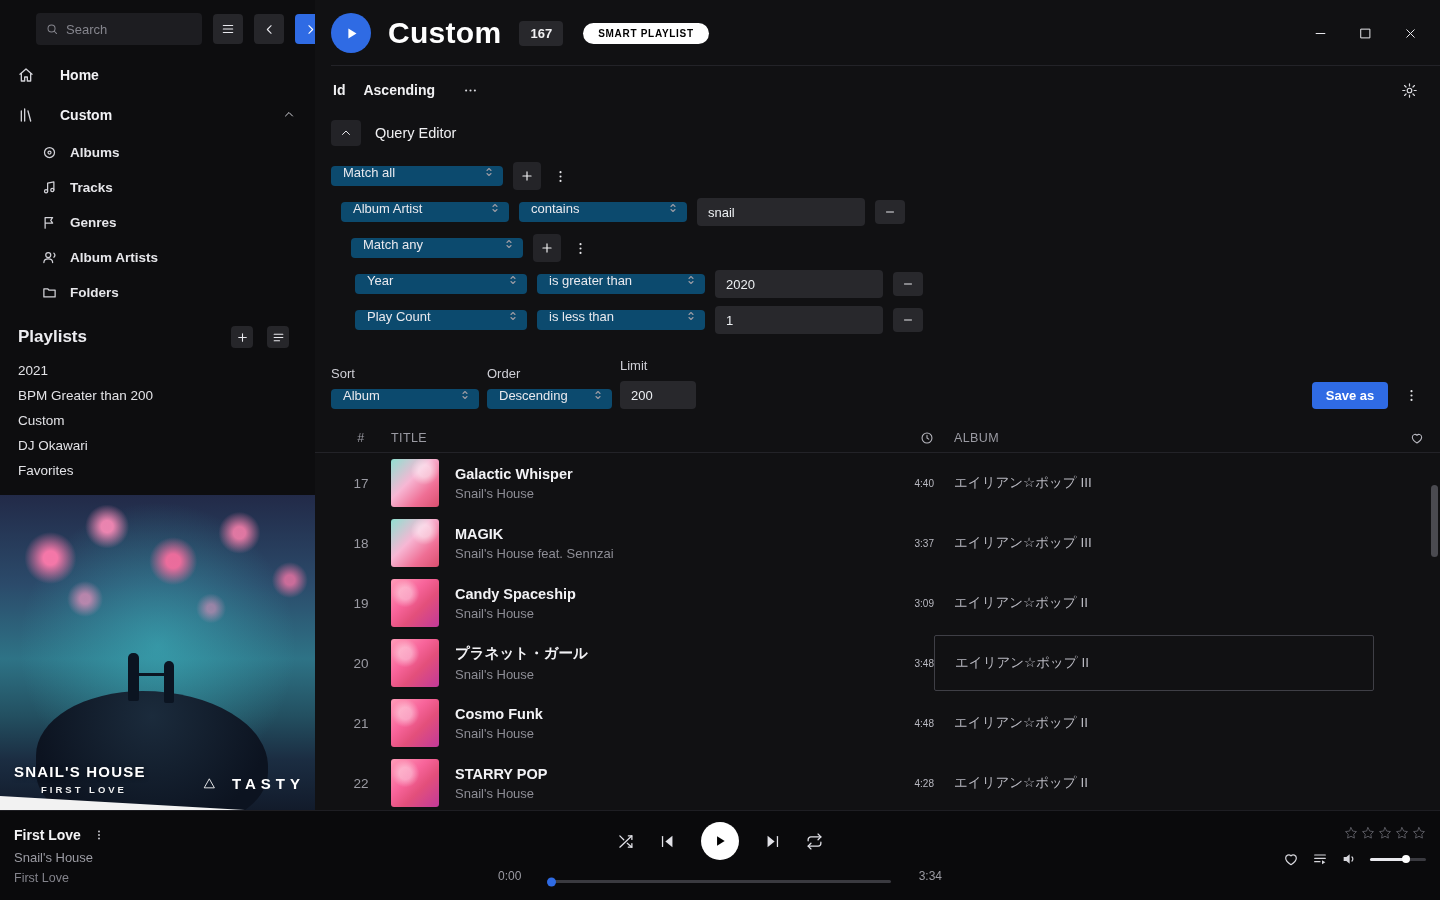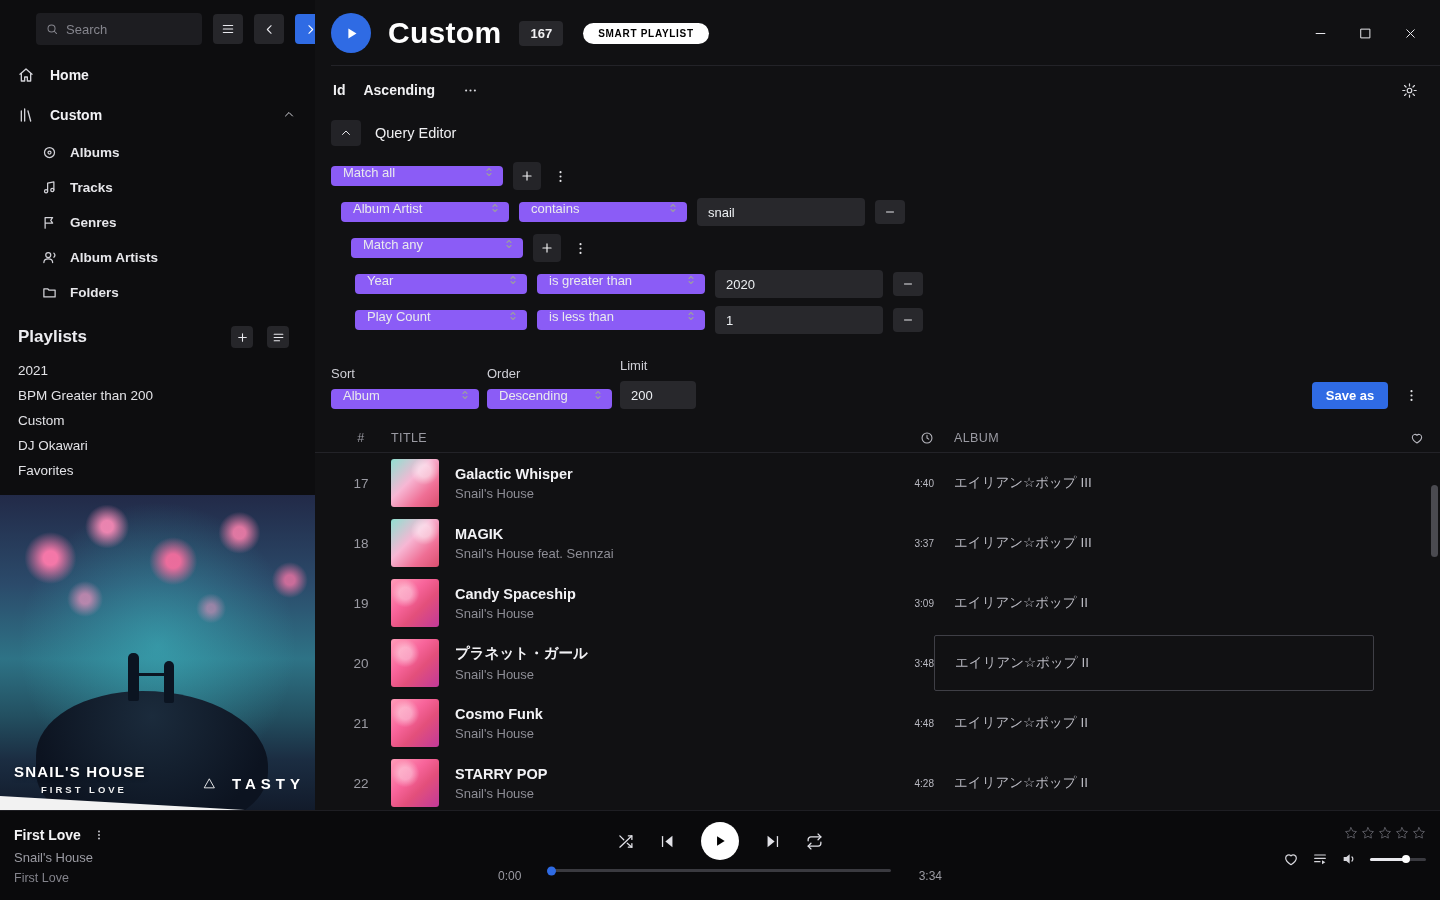--- a/index.html
+++ b/index.html
@@ -12,21 +12,21 @@
   
   .sidebar { width:315px; background:#0d0d0f; position:relative; flex:none; }
   .sb-top { display:flex; align-items:center; gap:11px; padding:13px 16px 10px 12px; }
   .search { width:166px; height:32px; background:#1d1d21; border-radius:4px; display:flex;
     align-items:center; gap:8px; padding:0 10px; color:#85858d; flex:none;margin-left:24px; }
   .search input { background:transparent; border:none; outline:none; color:#e8e8e8; width:100%; font-size:13px; font-family:inherit; }
   .search input::placeholder { color:#85858d; }
   .sq-btn { width:30px; height:30px; border-radius:4px; background:#26262a; display:flex;
     align-items:center; justify-content:center; color:#e9e9ee; cursor:pointer; flex:none; }
   .sq-btn.accent { background:#2f6be4; color:#fff; }
-  .nav-item { display:flex; align-items:center; gap:16px; height:40px; padding:0 20px 0 18px;
+  .nav-item { display:flex; align-items:center; gap:26px; height:40px; padding:0 20px 0 18px;
     font-size:14px; font-weight:700; color:#f2f2f5; cursor:pointer; }
   .nav-item .chev { margin-left:auto; color:#cfcfd6; }
   .sub-item { display:flex; align-items:center; gap:13px; height:35px; padding:0 18px 0 42px;
     font-size:13.5px; font-weight:600; color:#e6e6ea; cursor:pointer; }
   .sub-item .ico, .nav-item .ico { color:#d2d2d8; }
   .pl-header { display:flex; align-items:center; padding:16px 26px 10px 18px; }
   .pl-title { font-size:17px; font-weight:700; }
   .pl-btns { margin-left:auto; display:flex; gap:14px; }
   .pl-btn { width:22px; height:22px; border-radius:4px; background:#26262a; display:flex;
     align-items:center; justify-content:center; color:#e9e9ee; cursor:pointer; }
@@ -87,21 +87,21 @@
 
   .qe-header { margin:2px 16px 0; display:flex; align-items:center; gap:14px; height:34px; flex:none; }
   .collapse-btn { width:30px; height:26px; border-radius:4px; background:#232327; display:flex;
     align-items:center; justify-content:center; color:#e6e6ea; cursor:pointer; }
   .collapse-btn .ico { width:12px; height:12px; }
   .qe-title { font-size:14.5px; font-weight:400; color:#f0f0f2; }
 
   .qe-body { padding:4px 16px 0; flex:none; }
   .qrow { display:flex; align-items:center; gap:10px; margin-top:8px; height:28px; }
   .ml10 { margin-left:10px; } .ml20 { margin-left:20px; } .ml24 { margin-left:24px; }
-  .sel { height:20px; background:#8b5cf6; border-radius:4px; display:flex; align-items:center;
+  .sel { height:20px; background:#0c4a6e; border-radius:4px; display:flex; align-items:center;
     justify-content:space-between; padding:0 8px 8px 12px; color:#e9e9ee; font-size:13px; cursor:pointer; flex:none; }
   .sel .ico { width:12px; height:12px; color:#9b9ba3; stroke-width:2.2; }
   .w172 { width:172px; } .w168 { width:168px; } .w148 { width:148px; } .w125 { width:125px; }
   .inp { height:28px; width:168px; background:#28282c; border:none; border-radius:4px; color:#eceff2;
     padding:0 11px; font-size:13px; outline:none; font-family:inherit; flex:none; }
   .inp.w76 { width:76px; }
   .plus-btn { width:28px; height:28px; border-radius:4px; background:#242428; display:flex;
     align-items:center; justify-content:center; color:#f0f0f2; cursor:pointer; flex:none; }
   .plus-btn .ico { width:14px; height:14px; }
   .dots-v { width:18px; display:flex; align-items:center; justify-content:center; color:#e6e6ea; cursor:pointer; }
@@ -151,21 +151,21 @@
   .p-title-row .dots-v { width:12px; color:#d6d6dc; }
   .p-artist { margin-top:7px; color:#9b9ba3; font-size:13px; }
   .p-album { margin-top:6px; color:#84848c; font-size:12.5px; }
   .p-center { position:absolute; left:50%; transform:translateX(-50%); top:11px; width:444px;
     display:flex; flex-direction:column; align-items:center; gap:9px; }
   .p-controls { display:flex; align-items:center; gap:25px; color:#e2e2e8; }
   .p-controls .ico { width:17px; height:17px; stroke-width:1.8; cursor:pointer; }
   .play-btn { width:38px; height:38px; border-radius:50%; background:#fff; color:#000; display:flex;
     align-items:center; justify-content:center; cursor:pointer; }
   .play-btn .ico { width:14px; height:14px; }
-  .p-progress { display:flex; align-items:flex-start; gap:23px; width:100%; }
+  .p-progress { display:flex; align-items:flex-end; gap:23px; width:100%; }
   .p-time { font-size:12px; color:#9b9ba3; min-width:28px; }
   .p-track { flex:1; height:3px; background:#3a3a40; border-radius:2px; position:relative; cursor:pointer; }
   .p-thumb { position:absolute; left:0; top:50%; transform:translate(-2px,-50%); width:9px; height:9px;
     border-radius:50%; background:#2f6be4; }
   .p-right { position:absolute; right:14px; top:15px; display:flex; flex-direction:column; align-items:flex-end; gap:11px; }
   .stars { display:flex; gap:3px; color:#5d5d64; }
   .stars .ico { width:14px; height:14px; stroke-width:1.6; cursor:pointer; }
   .p-right-icons { display:flex; align-items:center; gap:13px; color:#d6d6dc; }
   .p-right-icons .ico { width:16px; height:16px; stroke-width:1.8; cursor:pointer; }
   .vol-track { width:56px; height:3px; background:#3a3a40; border-radius:2px; position:relative; cursor:pointer; }

